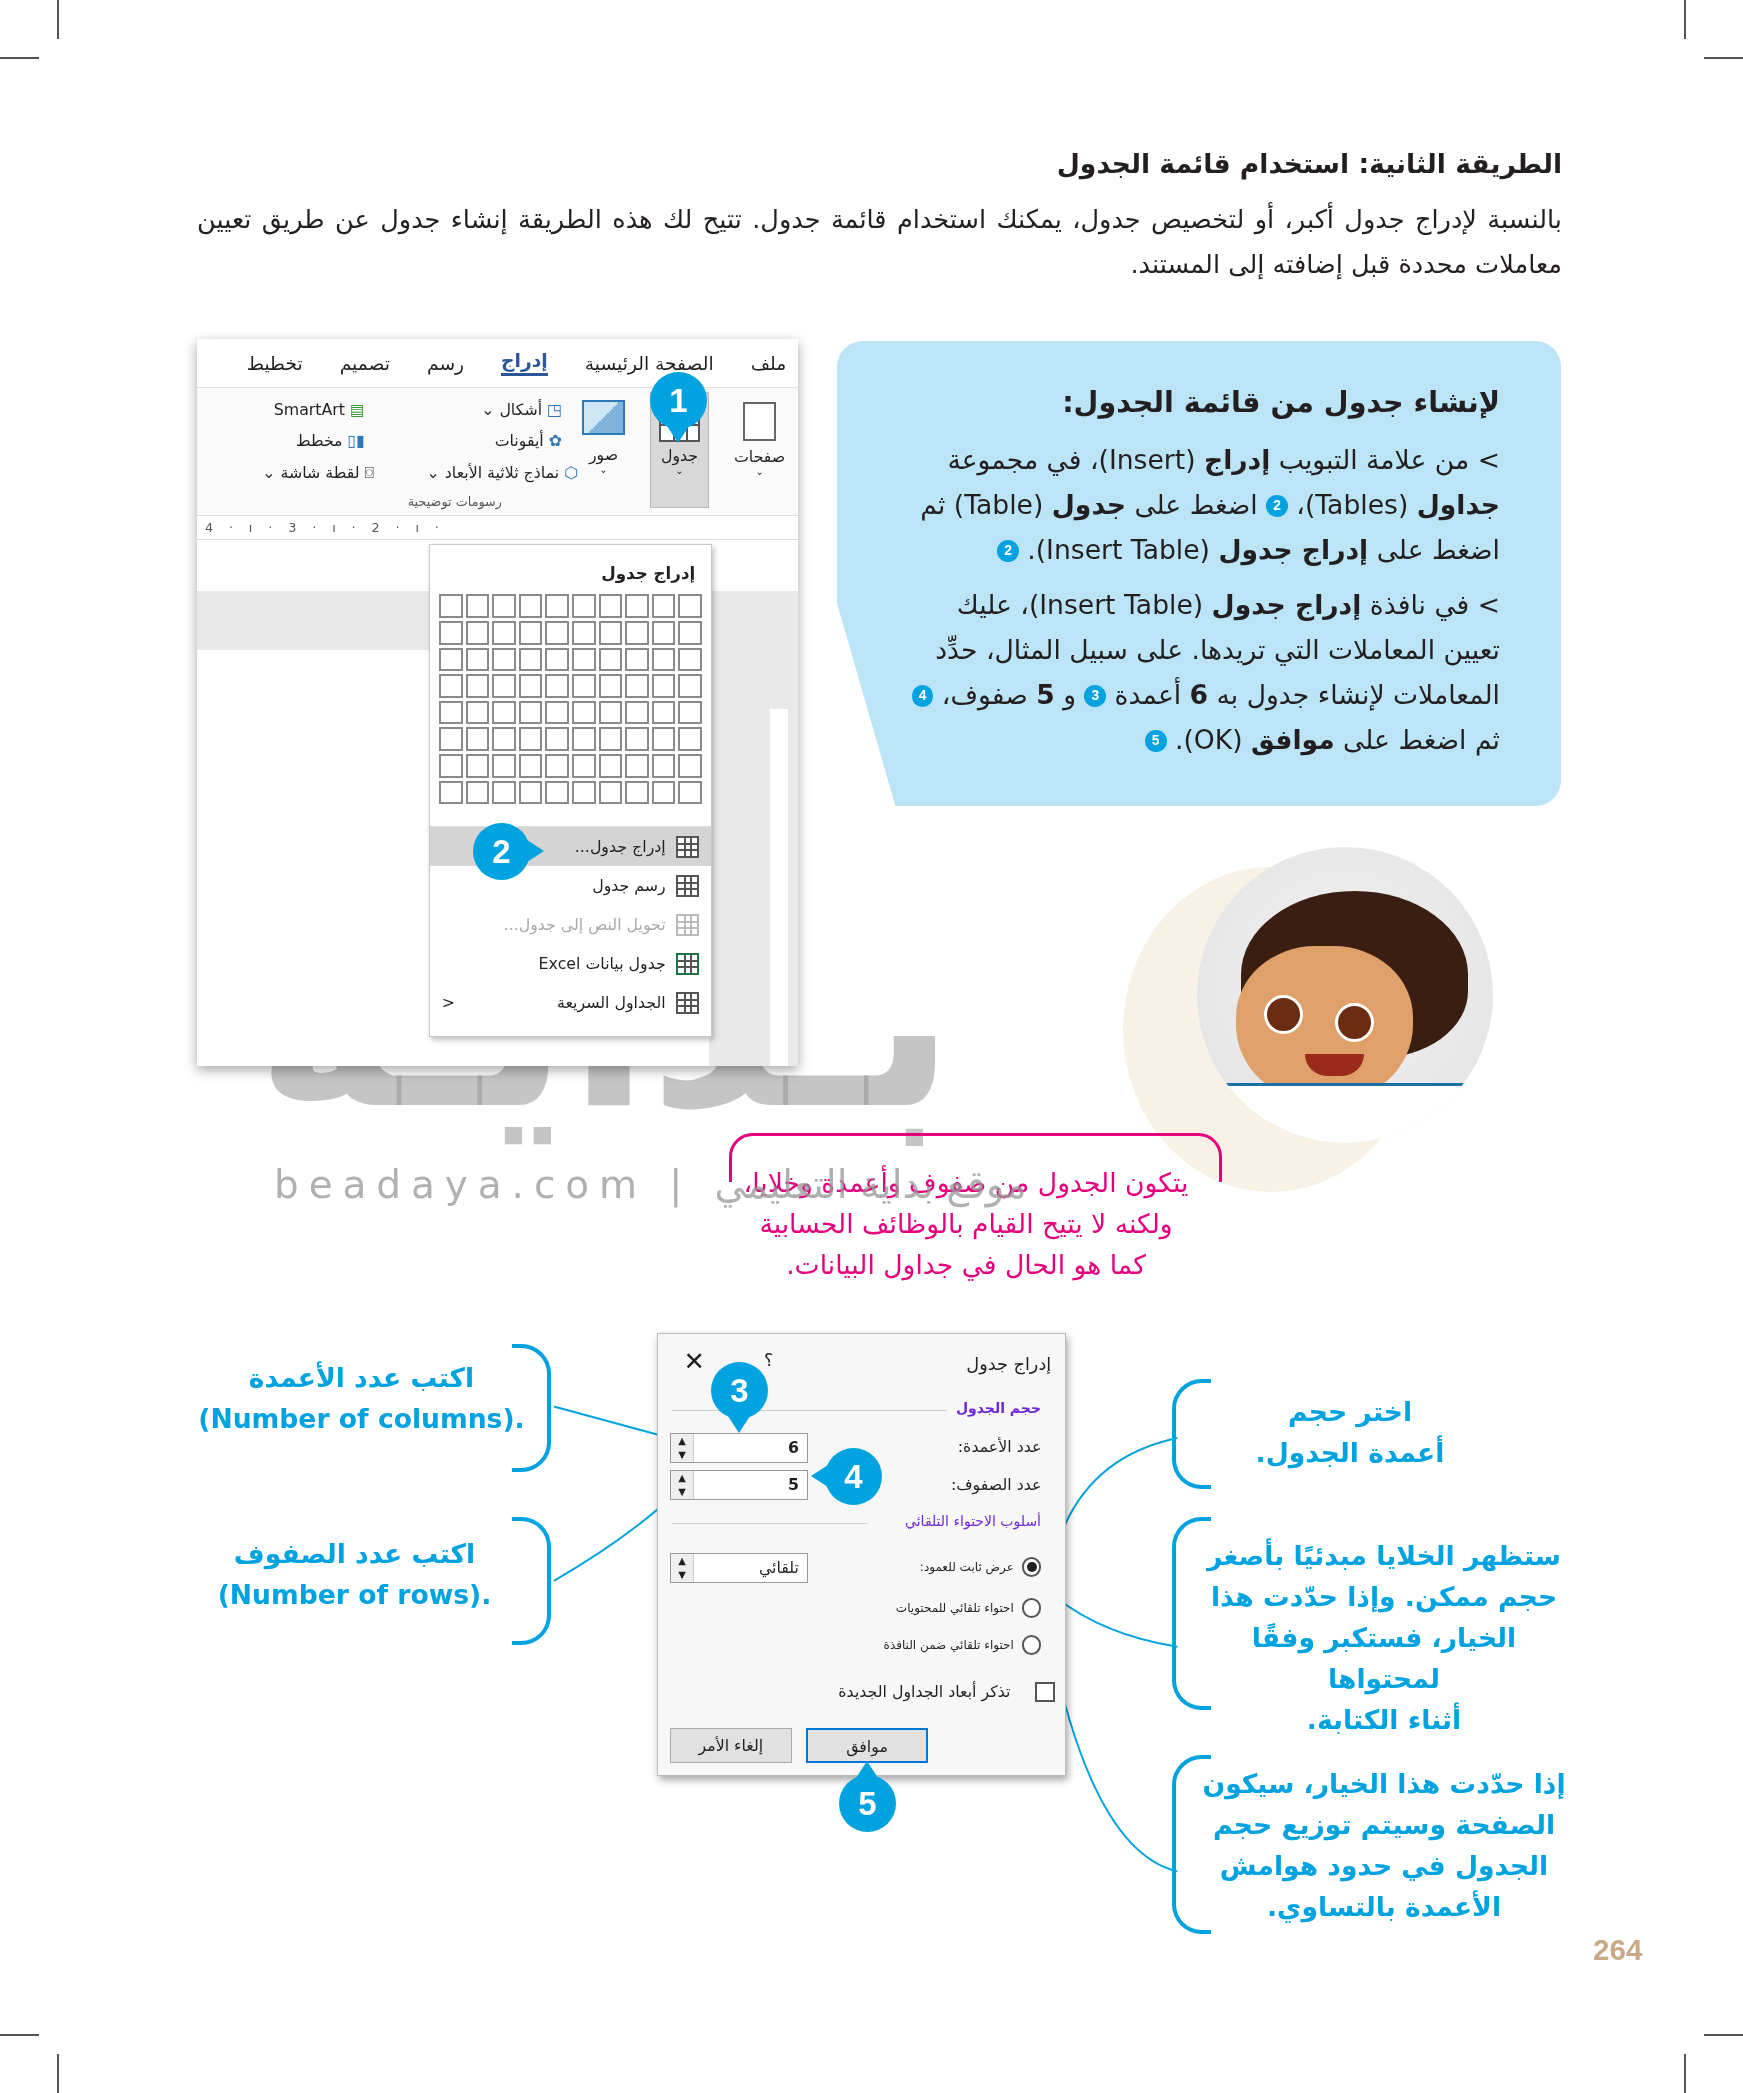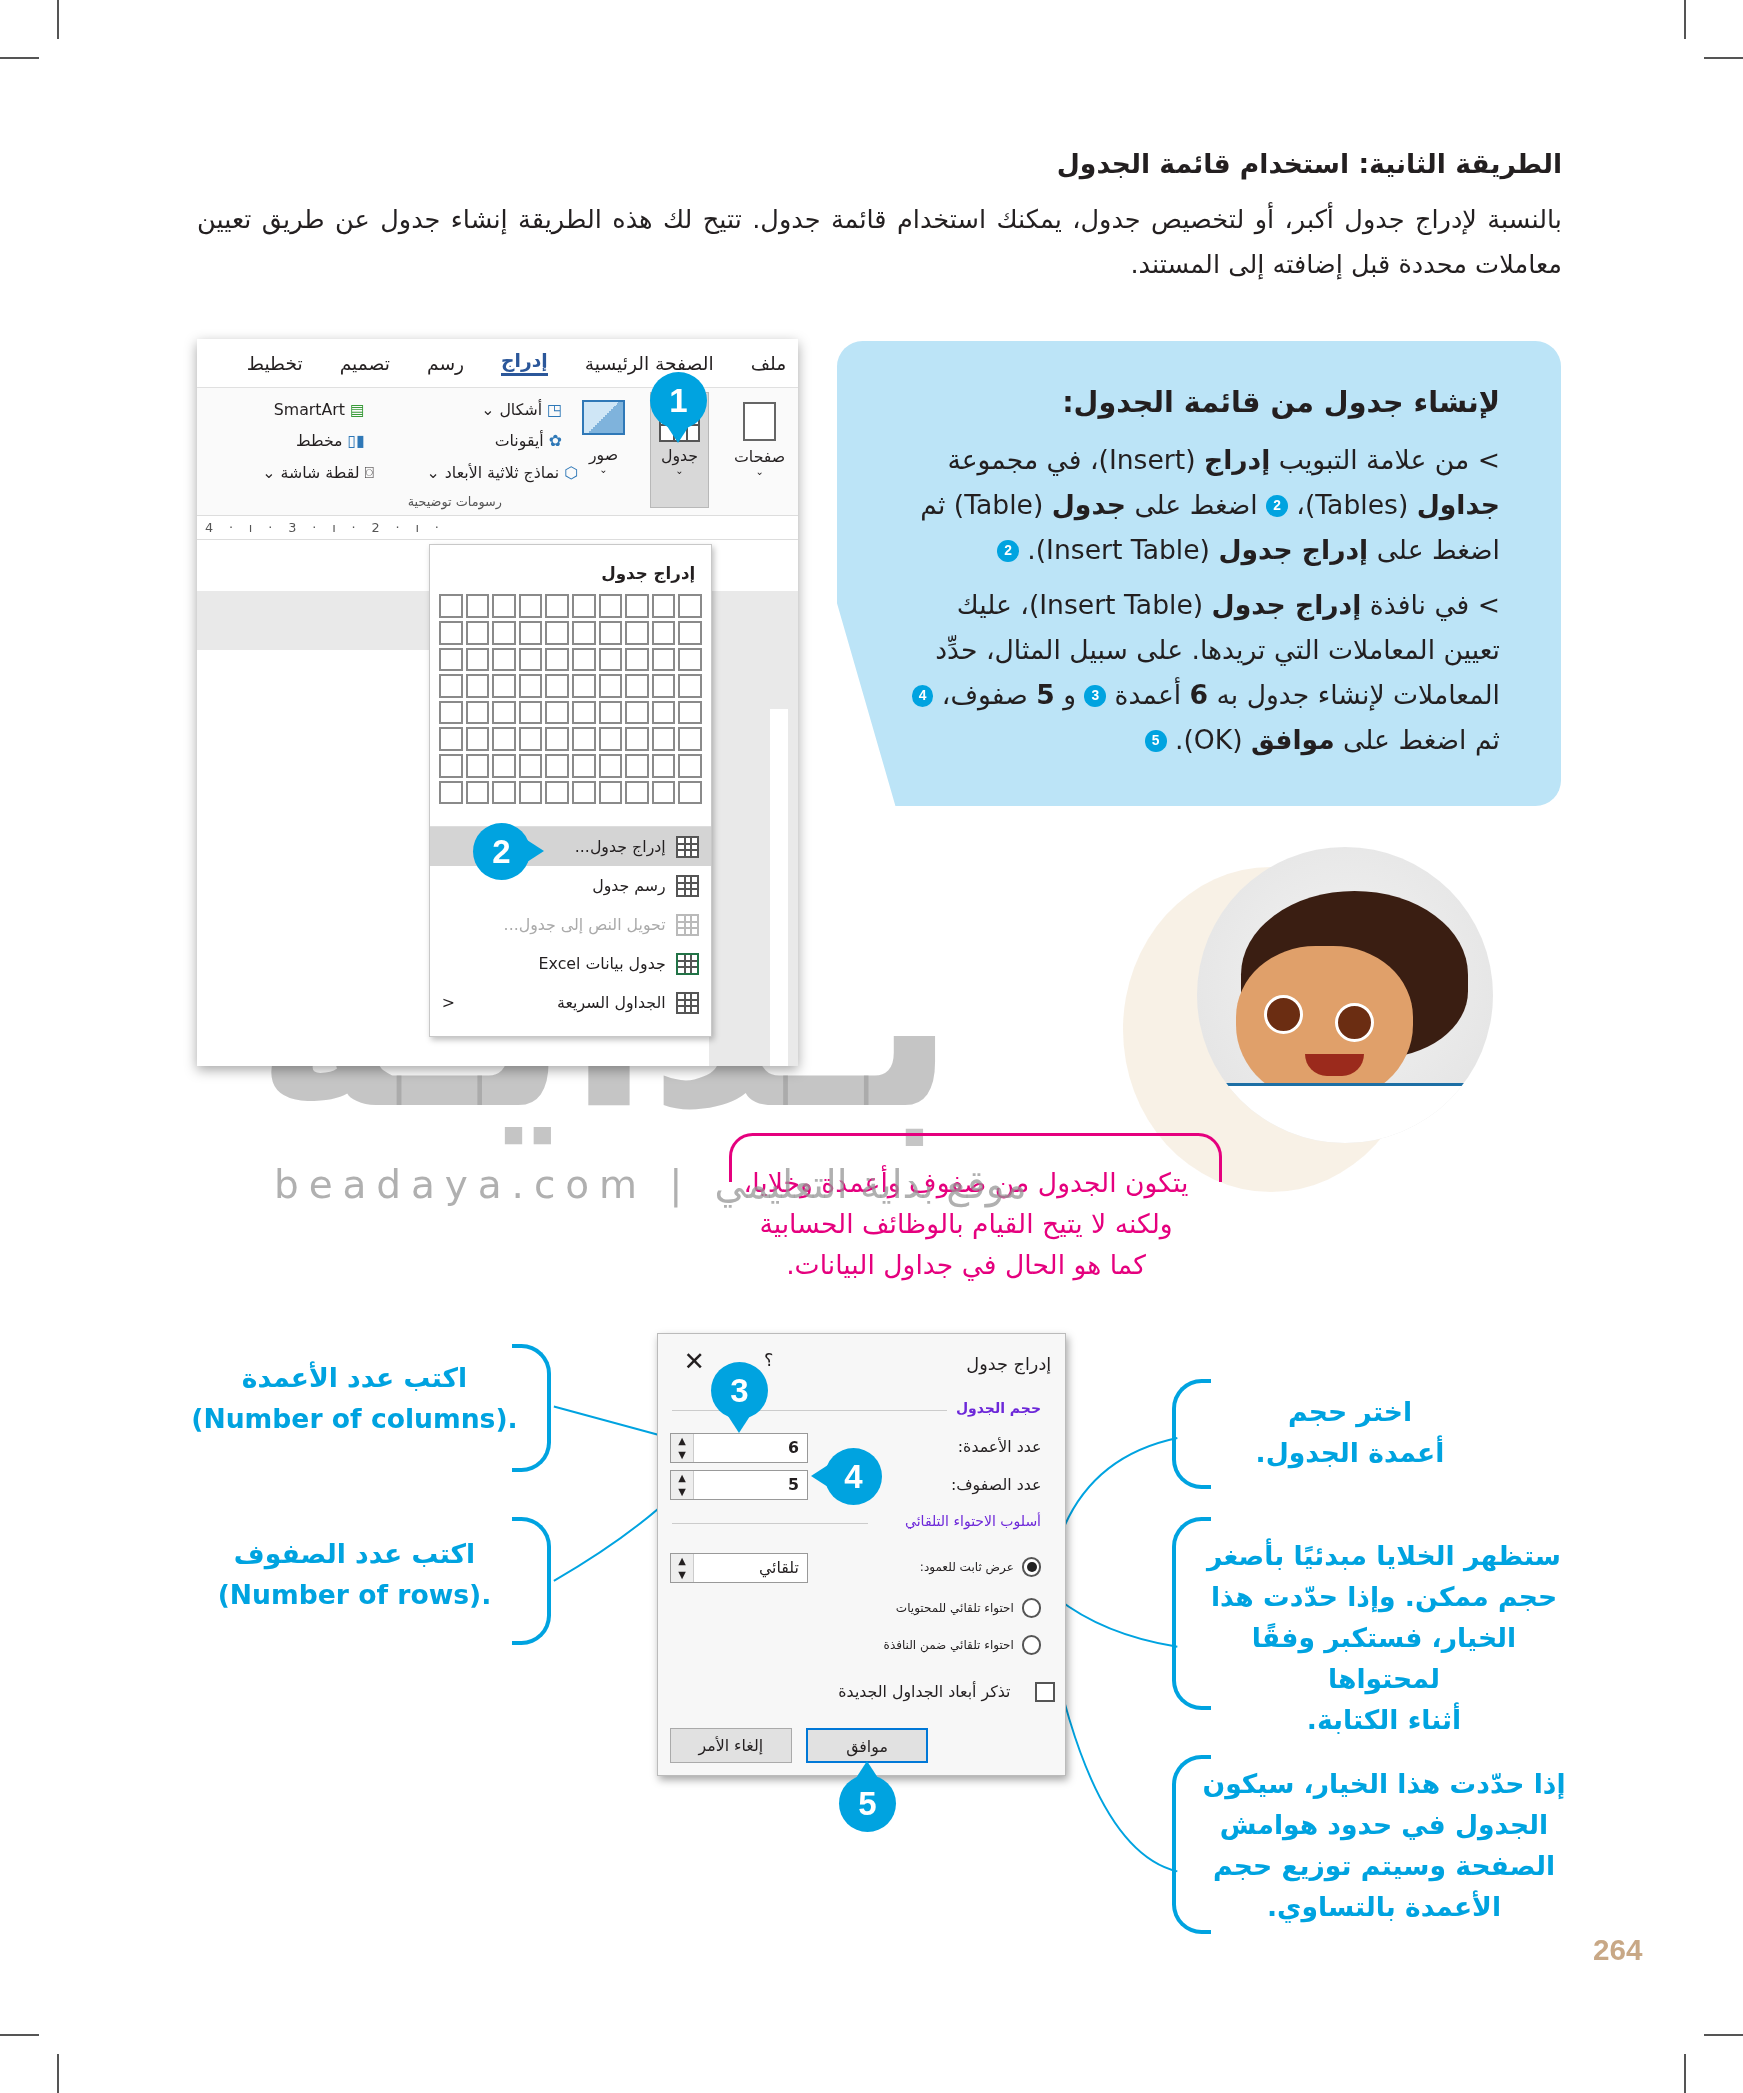--- a/index.html
+++ b/index.html
@@ -369,21 +369,21 @@
     <span>تذكر أبعاد الجداول الجديدة</span>
   </div>
   <div class="dbtn ok" style="left:148px;">موافق</div>
   <div class="dbtn" style="left:11.8px;">إلغاء الأمر</div>
 </div>
 
 <div class="marker m-down" style="left:711px;top:1362px;">3</div>
 <div class="marker m-left" style="left:825px;top:1448px;">4</div>
 <div class="marker m-up" style="left:839px;top:1775px;">5</div>
 
-<div class="callout" style="left:177px;top:1357px;width:355px;">
+<div class="callout" style="left:184px;top:1357px;width:355px;">
   <div>اكتب عدد الأعمدة</div>
     <div style="direction:ltr">(Number of columns).</div>
 </div>
 <div class="brace-r" style="left:512px;top:1344px;width:39px;height:128px;"></div>
 <div class="callout" style="left:177px;top:1533px;width:355px;">
   <div>اكتب عدد الصفوف</div>
     <div style="direction:ltr">(Number of rows).</div>
 </div>
 <div class="brace-r" style="left:512px;top:1517px;width:39px;height:128px;"></div>
 
@@ -395,19 +395,19 @@
 <div class="brace-l" style="left:1172px;top:1517px;width:39px;height:193px;"></div>
 <div class="callout" style="left:1197px;top:1535px;width:374px;">
   <div>ستظهر الخلايا مبدئيًا بأصغر</div>
     <div>حجم ممكن. وإذا حدّدت هذا</div>
     <div>الخيار، فستكبر وفقًا لمحتواها</div>
     <div>أثناء الكتابة.</div>
 </div>
 <div class="brace-l" style="left:1172px;top:1755px;width:39px;height:179px;"></div>
 <div class="callout" style="left:1197px;top:1763px;width:374px;">
   <div>إذا حدّدت هذا الخيار، سيكون</div>
+    <div>الصفحة وسيتم توزيع حجم</div>
     <div>الجدول في حدود هوامش</div>
-    <div>الصفحة وسيتم توزيع حجم</div>
     <div>الأعمدة بالتساوي.</div>
 </div>
 
 <div class="pagenum">264</div>
 
 
 </body></html>

